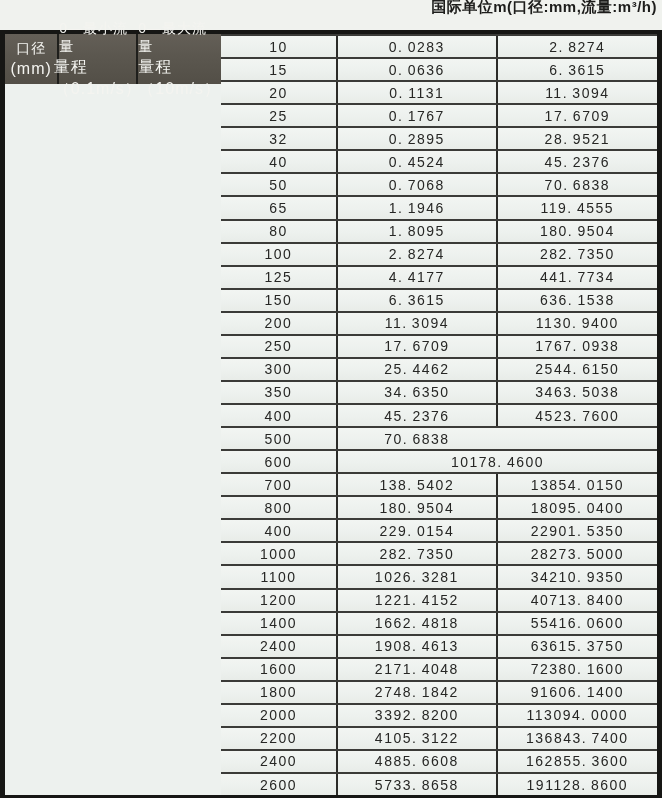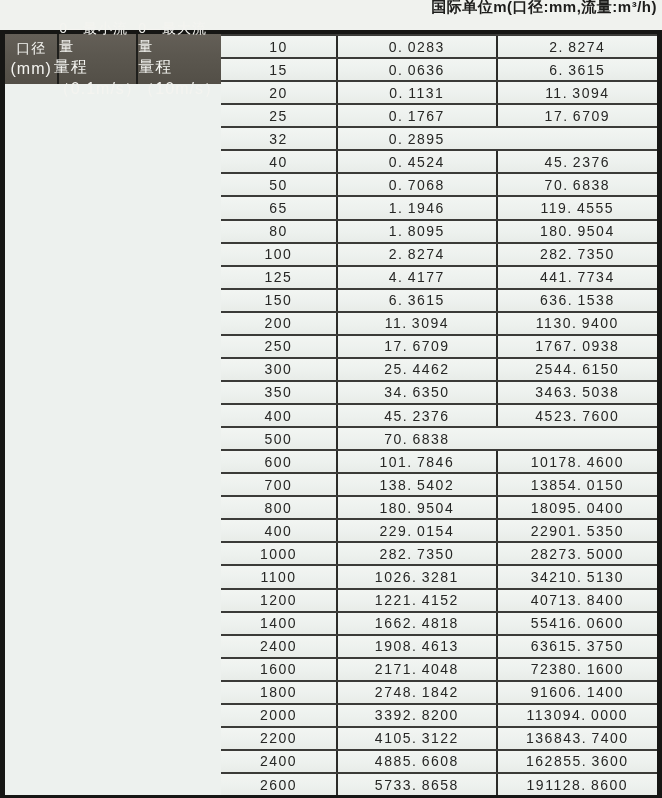--- a/index.html
+++ b/index.html
@@ -108,20 +108,21 @@
     <div class="cell c3">11. 3094</div>
   </div>
         <div class="row">
     <div class="cell c1">25</div>
     <div class="cell c2">0. 1767</div>
     <div class="cell c3">17. 6709</div>
   </div>
         <div class="row">
     <div class="cell c1">32</div>
     <div class="cell c2">0. 2895</div>
+    <div class="cell c3">28. 9521</div>
   </div>
         <div class="row">
     <div class="cell c1">40</div>
     <div class="cell c2">0. 4524</div>
     <div class="cell c3">45. 2376</div>
   </div>
         <div class="row">
     <div class="cell c1">50</div>
     <div class="cell c2">0. 7068</div>
     <div class="cell c3">70. 6838</div>
@@ -175,21 +176,20 @@
     <div class="cell c1">400</div>
     <div class="cell c2">45. 2376</div>
     <div class="cell c3">4523. 7600</div>
   </div>
         <div class="row">
     <div class="cell c1">500</div>
     <div class="cell c2">70. 6838</div>
   </div>
         <div class="row">
     <div class="cell c1">600</div>
-    <div class="cell c2">101. 7846</div>
     <div class="cell c3">10178. 4600</div>
   </div>
         <div class="row">
     <div class="cell c1">700</div>
     <div class="cell c2">138. 5402</div>
     <div class="cell c3">13854. 0150</div>
   </div>
         <div class="row">
     <div class="cell c1">800</div>
     <div class="cell c2">180. 9504</div>
@@ -201,21 +201,21 @@
     <div class="cell c3">22901. 5350</div>
   </div>
         <div class="row">
     <div class="cell c1">1000</div>
     <div class="cell c2">282. 7350</div>
     <div class="cell c3">28273. 5000</div>
   </div>
         <div class="row">
     <div class="cell c1">1100</div>
     <div class="cell c2">1026. 3281</div>
-    <div class="cell c3">34210. 5130</div>
+    <div class="cell c3">34210. 9350</div>
   </div>
         <div class="row">
     <div class="cell c1">1200</div>
     <div class="cell c2">1221. 4152</div>
     <div class="cell c3">40713. 8400</div>
   </div>
         <div class="row">
     <div class="cell c1">1400</div>
     <div class="cell c2">1662. 4818</div>
     <div class="cell c3">55416. 0600</div>

